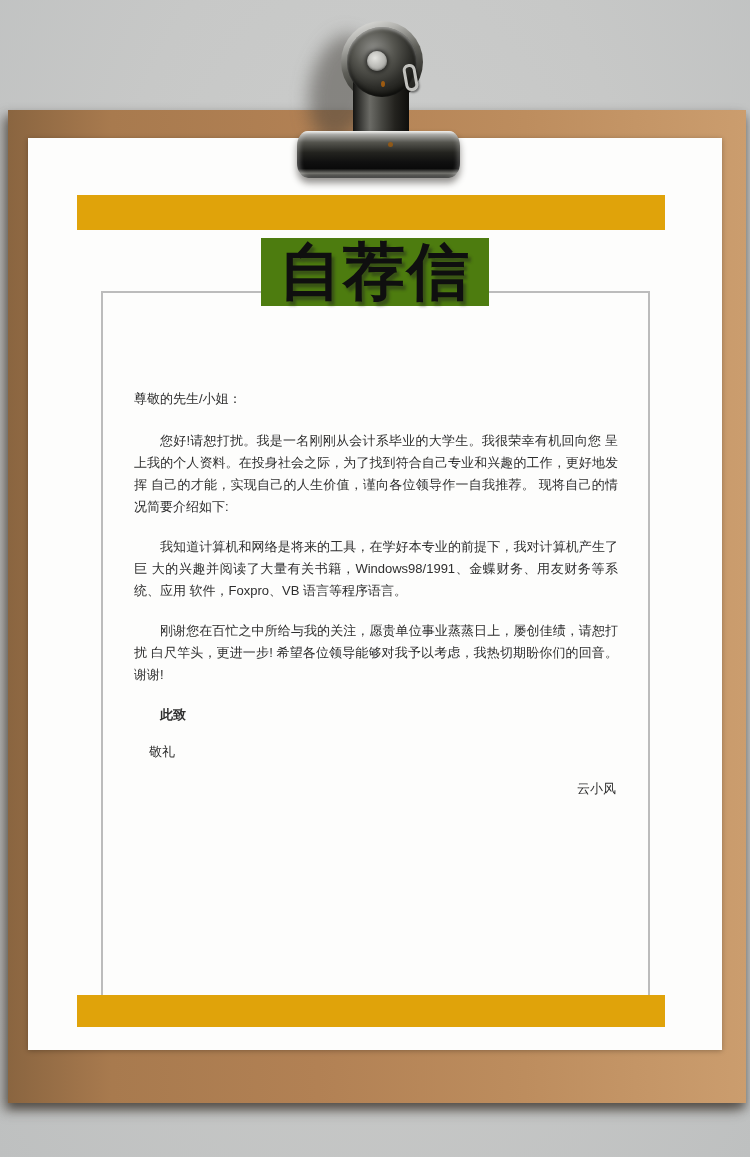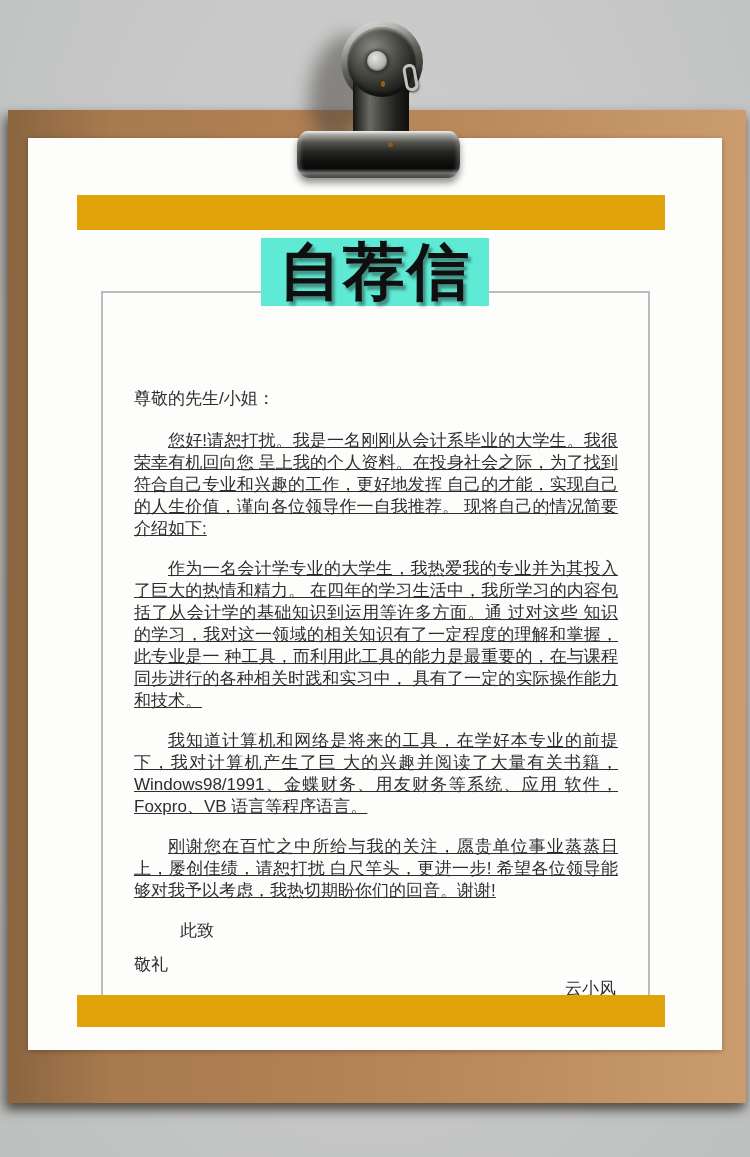--- a/index.html
+++ b/index.html
@@ -30,35 +30,35 @@
   .accent-bar.top    { top:57px;  height:35px; }
   .accent-bar.bottom { top:857px; height:32px; }
 
   .frame {
     position:absolute; left:73px; top:153px; width:549px; height:722px;
     border:2px solid #bcbcbc; z-index:1;
   }
 
   .title {
     position:absolute; left:50%; top:100px; transform:translateX(-50%);
-    z-index:2; background:#5eead4; padding:0 18px;
+    z-index:2; background:#4d7c0f; padding:0 18px;
     font-size:62px; line-height:1.1; font-weight:bold; letter-spacing:2px;
     color:#0f0f0f; text-shadow:3px 4px 3px rgba(30,30,30,.45);
     white-space:nowrap;
   }
 
   .content {
     position:absolute; left:106px; top:250px; width:484px; z-index:2;
-    font-size:17px; line-height:22px; color:#2e2e2e; text-align:justify;
+    font-size:13px; line-height:22px; color:#2e2e2e; text-align:justify;
   }
   .content p { margin:0 0 18px 0; }
-  .content p.indent { text-indent:2em;text-decoration:underline; }
+  .content p.indent { text-indent:2em; }
   .content .salutation { margin-bottom:20px; }
-  .content .regards-top { margin:12px; text-indent:2em; }
-  .content .regards-bottom { margin:0; }
+  .content .regards-top { margin:0; text-indent:2em;font-weight:bold; }
+  .content .regards-bottom { margin:15px; }
   .content .signature { margin-top:2px; text-align:right; padding-right:2px; }
 
   
   .clip { position:absolute; left:0; top:0; width:750px; height:200px; z-index:6; pointer-events:none; }
   .clip-wall-shadow {
     position:absolute; left:310px; top:34px; width:62px; height:108px;
     background:rgba(66,62,56,.5); border-radius:50%;
     filter:blur(9px); transform:rotate(12deg);
   }
   .clip-neck {
@@ -110,21 +110,20 @@
     <div class="paper">
 
       <div class="accent-bar top"></div>
       <div class="frame"></div>
 
       <div class="title">自荐信</div>
 
       <div class="content">
         <p class="salutation">尊敬的先生/小姐：</p>
         <p class="indent">您好!请恕打扰。我是一名刚刚从会计系毕业的大学生。我很荣幸有机回向您 呈上我的个人资料。在投身社会之际，为了找到符合自己专业和兴趣的工作，更好地发挥 自己的才能，实现自己的人生价值，谨向各位领导作一自我推荐。 现将自己的情况简要介绍如下:</p>
-        <p class="indent">作为一名会计学专业的大学生，我热爱我的专业并为其投入了巨大的热情和精力。 在四年的学习生活中，我所学习的内容包括了从会计学的基础知识到运用等许多方面。通 过对这些 知识的学习，我对这一领域的相关知识有了一定程度的理解和掌握，此专业是一 种工具，而利用此工具的能力是最重要的，在与课程同步进行的各种相关时践和实习中， 具有了一定的实际操作能力和技术。</p>
         <p class="indent">我知道计算机和网络是将来的工具，在学好本专业的前提下，我对计算机产生了巨 大的兴趣并阅读了大量有关书籍，Windows98/1991、金蝶财务、用友财务等系统、应用 软件，Foxpro、VB 语言等程序语言。</p>
         <p class="indent">刚谢您在百忙之中所给与我的关注，愿贵单位事业蒸蒸日上，屡创佳绩，请恕打扰 白尺竿头，更进一步! 希望各位领导能够对我予以考虑，我热切期盼你们的回音。谢谢!</p>
         <p class="regards-top">此致</p>
         <p class="regards-bottom">敬礼</p>
         <p class="signature">云小风</p>
       </div>
 
       <div class="accent-bar bottom"></div>
 
     </div>

